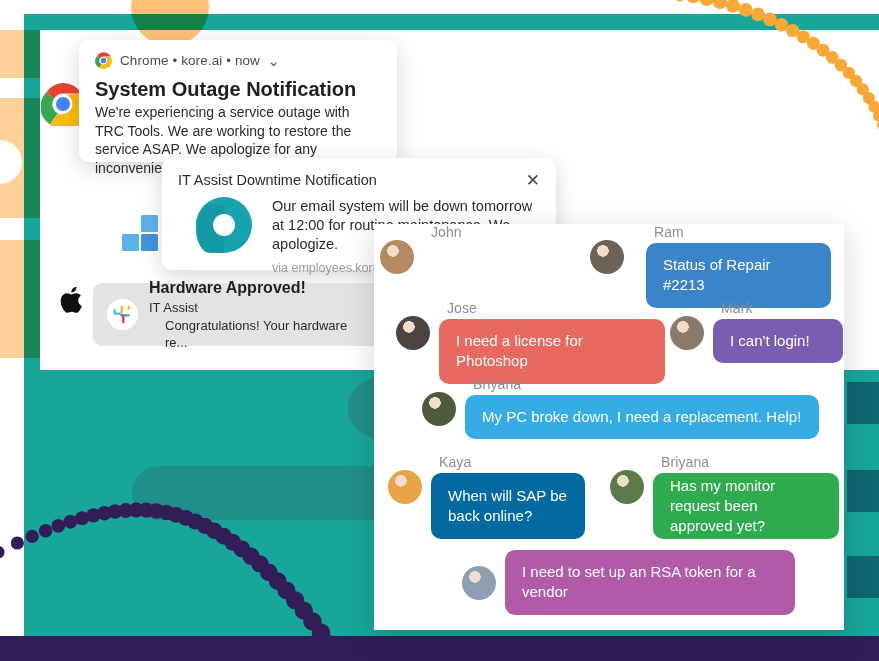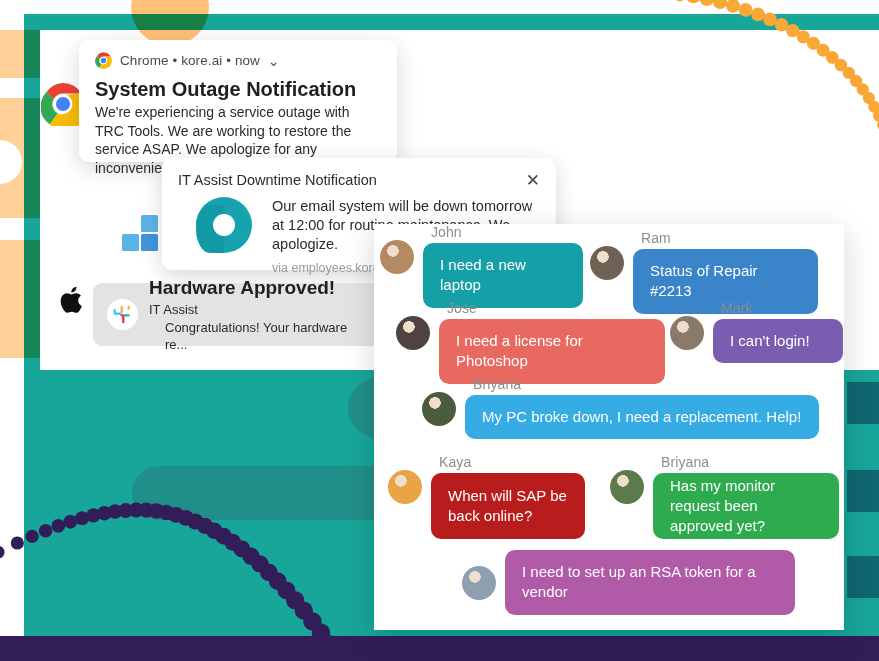--- a/index.html
+++ b/index.html
@@ -85,21 +85,21 @@
   .n-down .txt{font-size:14.5px;color:#2b2b2b;line-height:1.32;}
   .n-down .via{font-size:12.5px;color:#9b9b9b;margin-top:7px;}
 
   
   .n-hw{
     left:93px;top:283px;width:288px;height:63px;background:#e3e3e3;
     border-radius:9px;box-shadow:none;display:flex;align-items:center;gap:11px;
     padding:0 14px;box-sizing:border-box;
   }
   .slack-wrap{flex:0 0 auto;width:31px;height:31px;border-radius:50%;background:#fff;display:flex;align-items:center;justify-content:center;}
-  .n-hw .t1{font-size:19px;font-weight:bold;color:#1f1f1f;line-height:1.35;}
+  .n-hw .t1{font-size:16px;font-weight:bold;color:#1f1f1f;line-height:1.35;}
   .n-hw .t2{font-size:13px;color:#2b2b2b;line-height:1.35;}
   .n-hw .t3{font-size:13px;color:#2b2b2b;line-height:1.35;margin-left:16px;}
 
   .apple{position:absolute;left:60px;top:285px;width:26px;height:30px;}
   .winlogo{position:absolute;left:121px;top:213px;width:40px;height:40px;}
 
   
   .chat-panel{
     position:absolute;left:374px;top:224px;width:470px;height:406px;
     background:#ffffff;box-shadow:0 8px 28px rgba(0,0,0,.17);
@@ -286,24 +286,23 @@
       <div class="t3">Congratulations! Your hardware re...</div>
     </div>
   </div>
 
   <div class="chat-panel">
     <div id="chat-rows">
         <div class="chat-row" style="left: 6px; top: 0px;">
           <div class="av" style="background: radial-gradient(circle at 38% 32%, rgb(240, 221, 203) 0px, rgb(240, 221, 203) 18%, rgb(180, 138, 98) 19%, rgb(180, 138, 98) 100%);"></div>
           <div class="bub-wrap">
             <div class="who">John</div>
-            <div class="bub" style="background: rgb(21, 160, 167); width: 160px;">I need a new laptop</div>
-          </div>
-        </div>
-        <div class="chat-row" style="left: 216px; top: 6px;">
+          </div>
+        </div>
+        <div class="chat-row" style="left: 216px; top: 0px; gap: 13px;">
           <div class="av" style="background: radial-gradient(circle at 38% 32%, rgb(240, 221, 203) 0px, rgb(240, 221, 203) 18%, rgb(110, 98, 87) 19%, rgb(110, 98, 87) 100%);"></div>
           <div class="bub-wrap">
             <div class="who">Ram</div>
             <div class="bub" style="background: rgb(58, 132, 201); width: 185px;">Status of Repair #2213</div>
           </div>
         </div>
         <div class="chat-row" style="left: 22px; top: 76px;">
           <div class="av" style="background: radial-gradient(circle at 38% 32%, rgb(240, 221, 203) 0px, rgb(240, 221, 203) 18%, rgb(77, 68, 64) 19%, rgb(77, 68, 64) 100%);"></div>
           <div class="bub-wrap">
             <div class="who">Jose</div>
@@ -321,21 +320,21 @@
           <div class="av" style="background: radial-gradient(circle at 38% 32%, rgb(240, 221, 203) 0px, rgb(240, 221, 203) 18%, rgb(74, 92, 60) 19%, rgb(74, 92, 60) 100%);"></div>
           <div class="bub-wrap">
             <div class="who">Briyana</div>
             <div class="bub" style="background: rgb(53, 172, 228); width: 354px;">My PC broke down, I need a replacement. Help!</div>
           </div>
         </div>
         <div class="chat-row" style="left: 14px; top: 230px;">
           <div class="av" style="background: radial-gradient(circle at 38% 32%, rgb(240, 221, 203) 0px, rgb(240, 221, 203) 18%, rgb(232, 164, 69) 19%, rgb(232, 164, 69) 100%);"></div>
           <div class="bub-wrap">
             <div class="who">Kaya</div>
-            <div class="bub" style="background: #b91c1c; width: 154px; height: 66px; align-items: center;">When will SAP be back online?</div>
+            <div class="bub" style="background: #0369a1; width: 154px; height: 66px; align-items: center;">When will SAP be back online?</div>
           </div>
         </div>
         <div class="chat-row" style="left: 236px; top: 230px;">
           <div class="av" style="background: radial-gradient(circle at 38% 32%, rgb(240, 221, 203) 0px, rgb(240, 221, 203) 18%, rgb(93, 122, 74) 19%, rgb(93, 122, 74) 100%);"></div>
           <div class="bub-wrap">
             <div class="who">Briyana</div>
             <div class="bub" style="background: rgb(46, 171, 79); width: 186px; height: 66px; align-items: center;">Has my monitor request been approved yet?</div>
           </div>
         </div>
         <div class="chat-row" style="left: 88px; top: 326px;">

